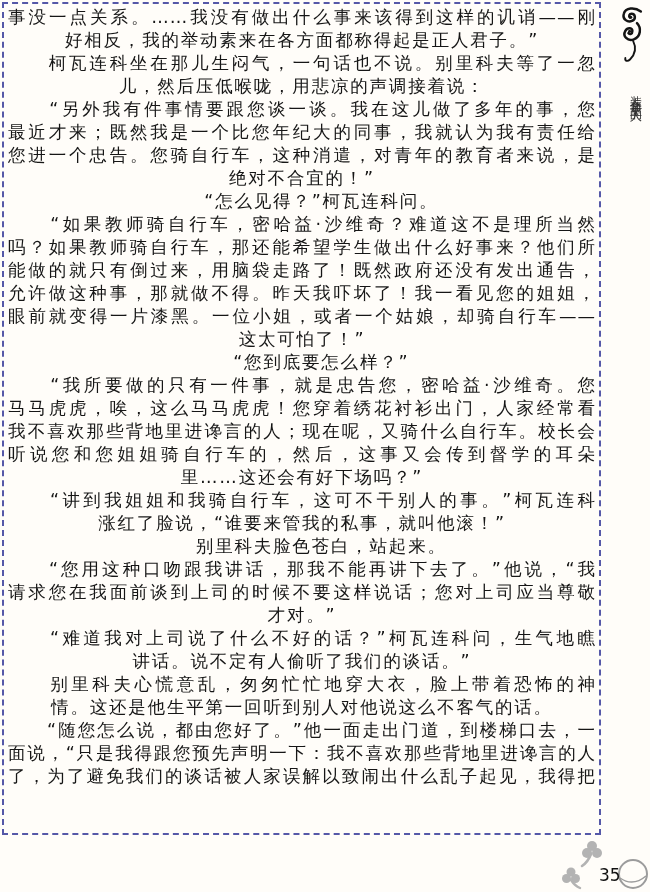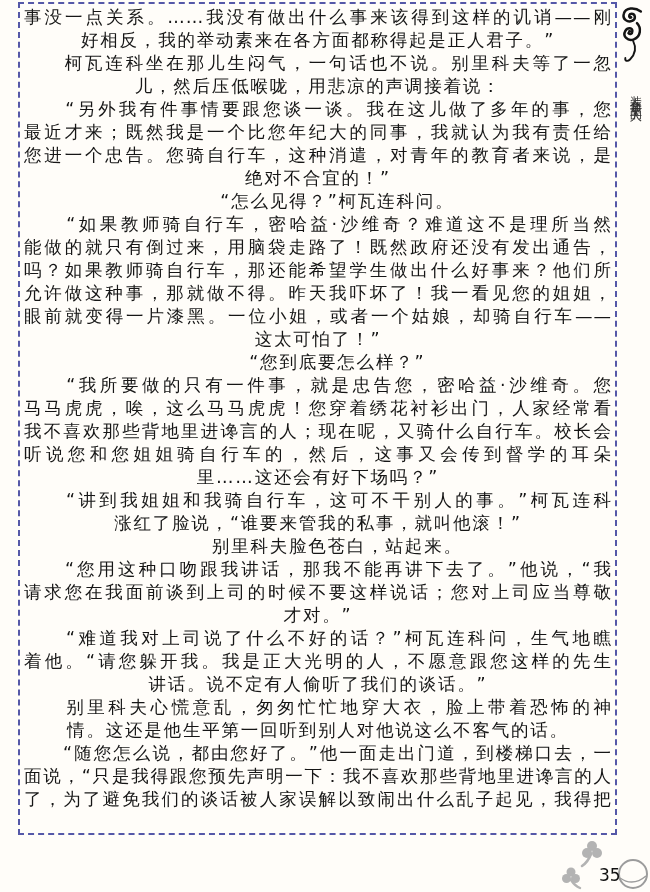--- a/index.html
+++ b/index.html
@@ -10,21 +10,20 @@
     font-family:"DejaVu Sans", sans-serif;
     overflow:hidden;
   }
   .text-panel {
     position:absolute;
     left:2px; top:2px;
     width:599px; height:833px;
     border:2px dashed #5558a8;
     padding:2px 3px 0 4px;
     overflow:hidden;
-    margin-left:16px;
   }
   .line {
     height:23px;
     line-height:23px;
     font-size:17.5px;
     color:#161616;
     letter-spacing:1.8px;
     white-space:nowrap;
     text-align:center;
   }
@@ -62,39 +61,38 @@
     <div class="line full">事没一点关系。……我没有做出什么事来该得到这样的讥诮——刚</div>
     <div class="line">好相反，我的举动素来在各方面都称得起是正人君子。”</div>
     <div class="line full">　　柯瓦连科坐在那儿生闷气，一句话也不说。别里科夫等了一忽</div>
     <div class="line">儿，然后压低喉咙，用悲凉的声调接着说：</div>
     <div class="line full">　　“另外我有件事情要跟您谈一谈。我在这儿做了多年的事，您</div>
     <div class="line full">最近才来；既然我是一个比您年纪大的同事，我就认为我有责任给</div>
     <div class="line full">您进一个忠告。您骑自行车，这种消遣，对青年的教育者来说，是</div>
     <div class="line">绝对不合宜的！”</div>
     <div class="line">　　“怎么见得？”柯瓦连科问。</div>
     <div class="line full">　　“如果教师骑自行车，密哈益·沙维奇？难道这不是理所当然</div>
+    <div class="line full">吗？如果教师骑自行车，那还能希望学生做出什么好事来？他们所</div>
     <div class="line full">能做的就只有倒过来，用脑袋走路了！既然政府还没有发出通告，</div>
-    <div class="line full">吗？如果教师骑自行车，那还能希望学生做出什么好事来？他们所</div>
     <div class="line full">允许做这种事，那就做不得。昨天我吓坏了！我一看见您的姐姐，</div>
     <div class="line full">眼前就变得一片漆黑。一位小姐，或者一个姑娘，却骑自行车——</div>
     <div class="line">这太可怕了！”</div>
     <div class="line">　　“您到底要怎么样？”</div>
     <div class="line full">　　“我所要做的只有一件事，就是忠告您，密哈益·沙维奇。您</div>
     <div class="line full">马马虎虎，唉，这么马马虎虎！您穿着绣花衬衫出门，人家经常看</div>
     <div class="line full">我不喜欢那些背地里进谗言的人；现在呢，又骑什么自行车。校长会</div>
     <div class="line full">听说您和您姐姐骑自行车的，然后，这事又会传到督学的耳朵</div>
     <div class="line">里……这还会有好下场吗？”</div>
     <div class="line full">　　“讲到我姐姐和我骑自行车，这可不干别人的事。”柯瓦连科</div>
     <div class="line">涨红了脸说，“谁要来管我的私事，就叫他滚！”</div>
     <div class="line">　　别里科夫脸色苍白，站起来。</div>
     <div class="line full">　　“您用这种口吻跟我讲话，那我不能再讲下去了。”他说，“我</div>
     <div class="line full">请求您在我面前谈到上司的时候不要这样说话；您对上司应当尊敬</div>
     <div class="line">才对。”</div>
     <div class="line full">　　“难道我对上司说了什么不好的话？”柯瓦连科问，生气地瞧</div>
-    <div class="line full">着他。“请您躲开我。我是正大光明的人，不愿意跟您这样的先生</div>
     <div class="line">讲话。说不定有人偷听了我们的谈话。”</div>
     <div class="line full">　　别里科夫心慌意乱，匆匆忙忙地穿大衣，脸上带着恐怖的神</div>
     <div class="line">情。这还是他生平第一回听到别人对他说这么不客气的话。</div>
     <div class="line full">　　“随您怎么说，都由您好了。”他一面走出门道，到楼梯口去，一</div>
     <div class="line full">面说，“只是我得跟您预先声明一下：我不喜欢那些背地里进谗言的人</div>
     <div class="line full">了，为了避免我们的谈话被人家误解以致闹出什么乱子起见，我得把</div>
   </div>
 
 <svg class="ornament" viewBox="0 0 40 80" xmlns="http://www.w3.org/2000/svg">
   <g stroke="#141414" fill="none" stroke-linecap="round">

